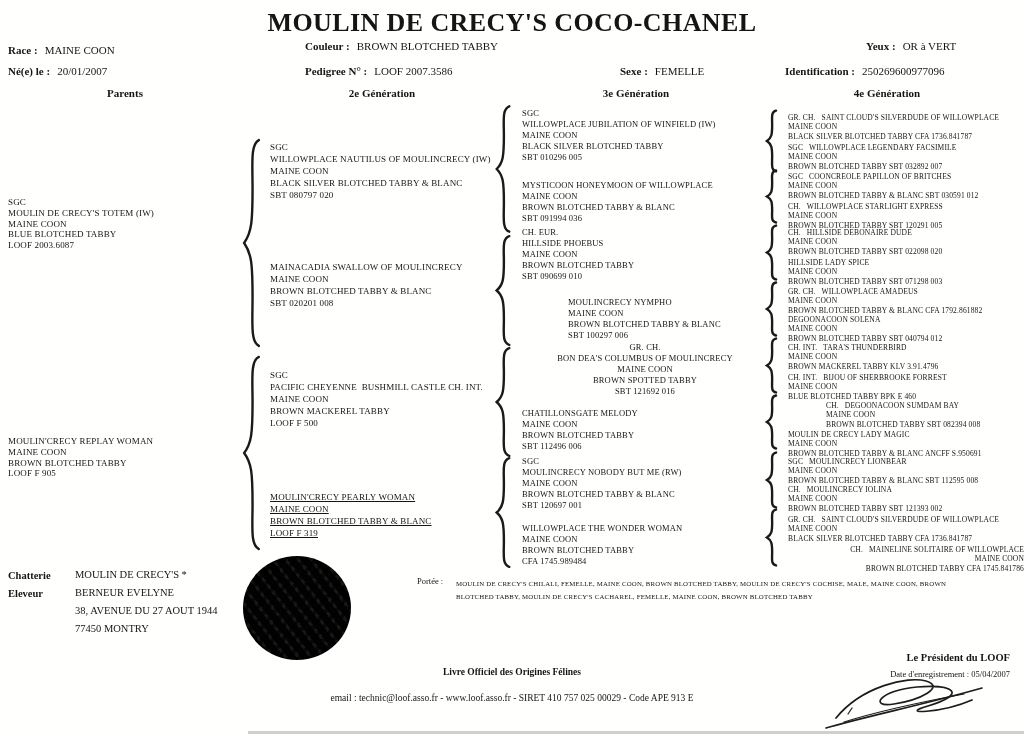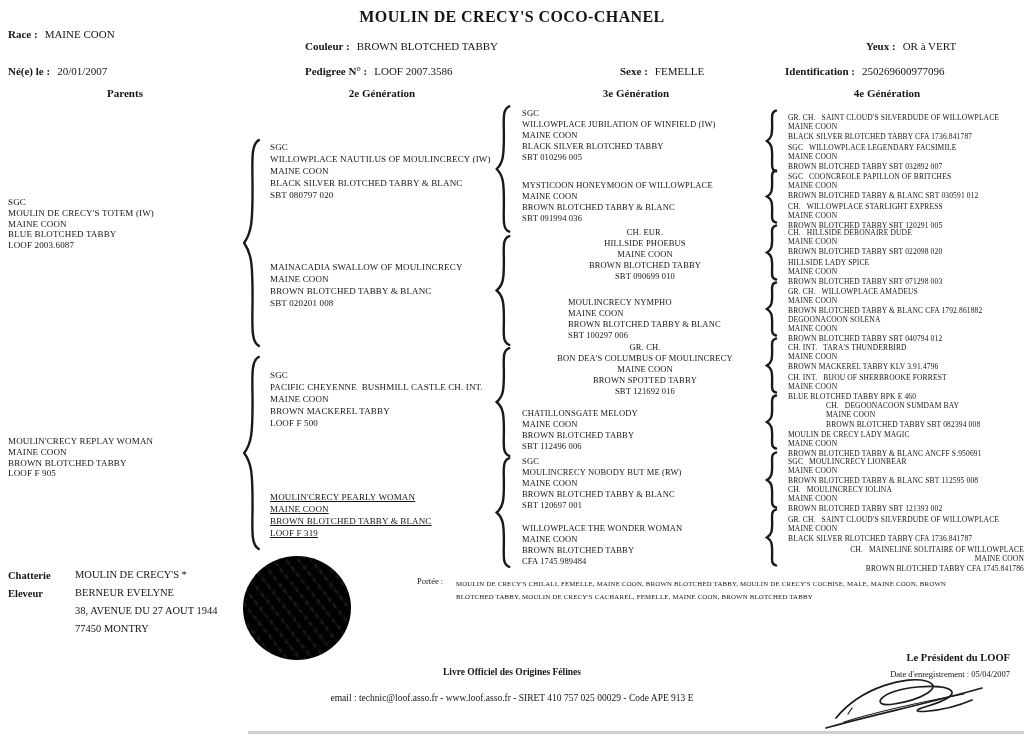--- a/index.html
+++ b/index.html
@@ -4,21 +4,21 @@
 <style>
   html,body{margin:0;padding:0;background:#888;}
   #page{
     position:relative;width:1024px;height:736px;background:#fffffe;
     font-family:"Liberation Serif","DejaVu Serif",serif;color:#151515;
     overflow:hidden;margin:0 auto;
   }
   .abs{position:absolute;}
   .title{
     left:0;right:0;top:8px;text-align:center;
-    font-size:16px;font-weight:bold;letter-spacing:.4px;white-space:nowrap;
+    font-size:26px;font-weight:bold;letter-spacing:.4px;white-space:nowrap;
   }
   .info-row{display:flex;gap:7px;font-size:11px;white-space:nowrap;align-items:baseline;}
   .info-row .lbl{font-weight:bold;}
   .col-header{font-size:11px;font-weight:bold;text-align:center;width:110px;}
   .cat-entry{position:absolute;white-space:pre-wrap;letter-spacing:.15px;}
   .cat-entry.parents{left:8px;width:240px;font-size:9px;line-height:10.8px;}
   .cat-entry.gen2{left:270px;width:228px;font-size:9px;line-height:12px;}
   .cat-entry.gen3{left:522px;width:246px;font-size:8.5px;line-height:11px;}
   .cat-entry.gen4{left:788px;width:236px;font-size:7.5px;line-height:9.4px;}
   .bottom-lbl{font-weight:bold;font-size:10.5px;}
@@ -41,21 +41,21 @@
   .regdate{right:14px;top:669px;font-size:8.5px;white-space:nowrap;}
   .bottom-strip{left:248px;top:731px;width:776px;height:3px;background:#cfcfcf;}
 </style>
 </head>
 <body>
 
 <div id="page">
 
   <div class="abs title">MOULIN DE CRECY'S COCO-CHANEL</div>
 
-  <div class="abs info-row" style="left:8px;top:28px;">
+  <div class="abs info-row" style="left:8px;top:44px;">
     <span class="lbl">Race :</span>
     <span>MAINE COON</span>
   </div>
   <div class="abs info-row" style="left:305px;top:40px;">
     <span class="lbl">Couleur :</span>
     <span>BROWN BLOTCHED TABBY</span>
   </div>
   <div class="abs info-row" style="left:866px;top:40px;">
     <span class="lbl">Yeux :</span>
     <span>OR à VERT</span>
@@ -85,21 +85,21 @@
 
   <div class="abs" id="pedigree-tree" style="left:0;top:0;width:1024px;height:736px;">
       <div class="cat-entry parents" style="top: 197px;"><div class="cat-line">SGC</div><div class="cat-line">MOULIN DE CRECY'S TOTEM (IW)</div><div class="cat-line">MAINE COON</div><div class="cat-line">BLUE BLOTCHED TABBY</div><div class="cat-line">LOOF 2003.6087</div></div>
       <div class="cat-entry parents" style="top: 436px;"><div class="cat-line">MOULIN'CRECY REPLAY WOMAN</div><div class="cat-line">MAINE COON</div><div class="cat-line">BROWN BLOTCHED TABBY</div><div class="cat-line">LOOF F 905</div></div>
       <div class="cat-entry gen2" style="top: 141px;"><div class="cat-line">SGC</div><div class="cat-line">WILLOWPLACE NAUTILUS OF MOULINCRECY (IW)</div><div class="cat-line">MAINE COON</div><div class="cat-line">BLACK SILVER BLOTCHED TABBY &amp; BLANC</div><div class="cat-line">SBT 080797 020</div></div>
       <div class="cat-entry gen2" style="top: 261px;"><div class="cat-line">MAINACADIA SWALLOW OF MOULINCRECY</div><div class="cat-line">MAINE COON</div><div class="cat-line">BROWN BLOTCHED TABBY &amp; BLANC</div><div class="cat-line">SBT 020201 008</div></div>
       <div class="cat-entry gen2" style="top: 369px;"><div class="cat-line">SGC</div><div class="cat-line">PACIFIC CHEYENNE  BUSHMILL CASTLE CH. INT.</div><div class="cat-line">MAINE COON</div><div class="cat-line">BROWN MACKEREL TABBY</div><div class="cat-line">LOOF F 500</div></div>
       <div class="cat-entry gen2" style="top: 491px; text-decoration: underline;"><div class="cat-line">MOULIN'CRECY PEARLY WOMAN</div><div class="cat-line">MAINE COON</div><div class="cat-line">BROWN BLOTCHED TABBY &amp; BLANC</div><div class="cat-line">LOOF F 319</div></div>
       <div class="cat-entry gen3" style="top: 108px;"><div class="cat-line">SGC</div><div class="cat-line">WILLOWPLACE JUBILATION OF WINFIELD (IW)</div><div class="cat-line">MAINE COON</div><div class="cat-line">BLACK SILVER BLOTCHED TABBY</div><div class="cat-line">SBT 010296 005</div></div>
       <div class="cat-entry gen3" style="top: 180px;"><div class="cat-line">MYSTICOON HONEYMOON OF WILLOWPLACE</div><div class="cat-line">MAINE COON</div><div class="cat-line">BROWN BLOTCHED TABBY &amp; BLANC</div><div class="cat-line">SBT 091994 036</div></div>
-      <div class="cat-entry gen3" style="top: 227px; text-align: center;"><div class="cat-line">CH. EUR.</div><div class="cat-line">HILLSIDE PHOEBUS</div><div class="cat-line">MAINE COON</div><div class="cat-line">BROWN BLOTCHED TABBY</div><div class="cat-line">SBT 090699 010</div></div>
+      <div class="cat-entry gen3" style="top: 227px;"><div class="cat-line">CH. EUR.</div><div class="cat-line">HILLSIDE PHOEBUS</div><div class="cat-line">MAINE COON</div><div class="cat-line">BROWN BLOTCHED TABBY</div><div class="cat-line">SBT 090699 010</div></div>
       <div class="cat-entry gen3" style="top: 297px; margin-left: 46px;"><div class="cat-line">MOULINCRECY NYMPHO</div><div class="cat-line">MAINE COON</div><div class="cat-line">BROWN BLOTCHED TABBY &amp; BLANC</div><div class="cat-line">SBT 100297 006</div></div>
       <div class="cat-entry gen3" style="top: 342px; text-align: center;"><div class="cat-line">GR. CH.</div><div class="cat-line">BON DEA'S COLUMBUS OF MOULINCRECY</div><div class="cat-line">MAINE COON</div><div class="cat-line">BROWN SPOTTED TABBY</div><div class="cat-line">SBT 121692 016</div></div>
       <div class="cat-entry gen3" style="top: 408px;"><div class="cat-line">CHATILLONSGATE MELODY</div><div class="cat-line">MAINE COON</div><div class="cat-line">BROWN BLOTCHED TABBY</div><div class="cat-line">SBT 112496 006</div></div>
       <div class="cat-entry gen3" style="top: 456px;"><div class="cat-line">SGC</div><div class="cat-line">MOULINCRECY NOBODY BUT ME (RW)</div><div class="cat-line">MAINE COON</div><div class="cat-line">BROWN BLOTCHED TABBY &amp; BLANC</div><div class="cat-line">SBT 120697 001</div></div>
       <div class="cat-entry gen3" style="top: 523px;"><div class="cat-line">WILLOWPLACE THE WONDER WOMAN</div><div class="cat-line">MAINE COON</div><div class="cat-line">BROWN BLOTCHED TABBY</div><div class="cat-line">CFA 1745.989484</div></div>
       <div class="cat-entry gen4" style="top: 113px;"><div class="cat-line">GR. CH.   SAINT CLOUD'S SILVERDUDE OF WILLOWPLACE</div><div class="cat-line">MAINE COON</div><div class="cat-line">BLACK SILVER BLOTCHED TABBY CFA 1736.841787</div></div>
       <div class="cat-entry gen4" style="top: 143px;"><div class="cat-line">SGC   WILLOWPLACE LEGENDARY FACSIMILE</div><div class="cat-line">MAINE COON</div><div class="cat-line">BROWN BLOTCHED TABBY SBT 032892 007</div></div>
       <div class="cat-entry gen4" style="top: 172px;"><div class="cat-line">SGC   COONCREOLE PAPILLON OF BRITCHES</div><div class="cat-line">MAINE COON</div><div class="cat-line">BROWN BLOTCHED TABBY &amp; BLANC SBT 030591 012</div></div>
       <div class="cat-entry gen4" style="top: 202px;"><div class="cat-line">CH.   WILLOWPLACE STARLIGHT EXPRESS</div><div class="cat-line">MAINE COON</div><div class="cat-line">BROWN BLOTCHED TABBY SBT 120291 005</div></div>
       <div class="cat-entry gen4" style="top: 228px;"><div class="cat-line">CH.   HILLSIDE DEBONAIRE DUDE</div><div class="cat-line">MAINE COON</div><div class="cat-line">BROWN BLOTCHED TABBY SBT 022098 020</div></div>

